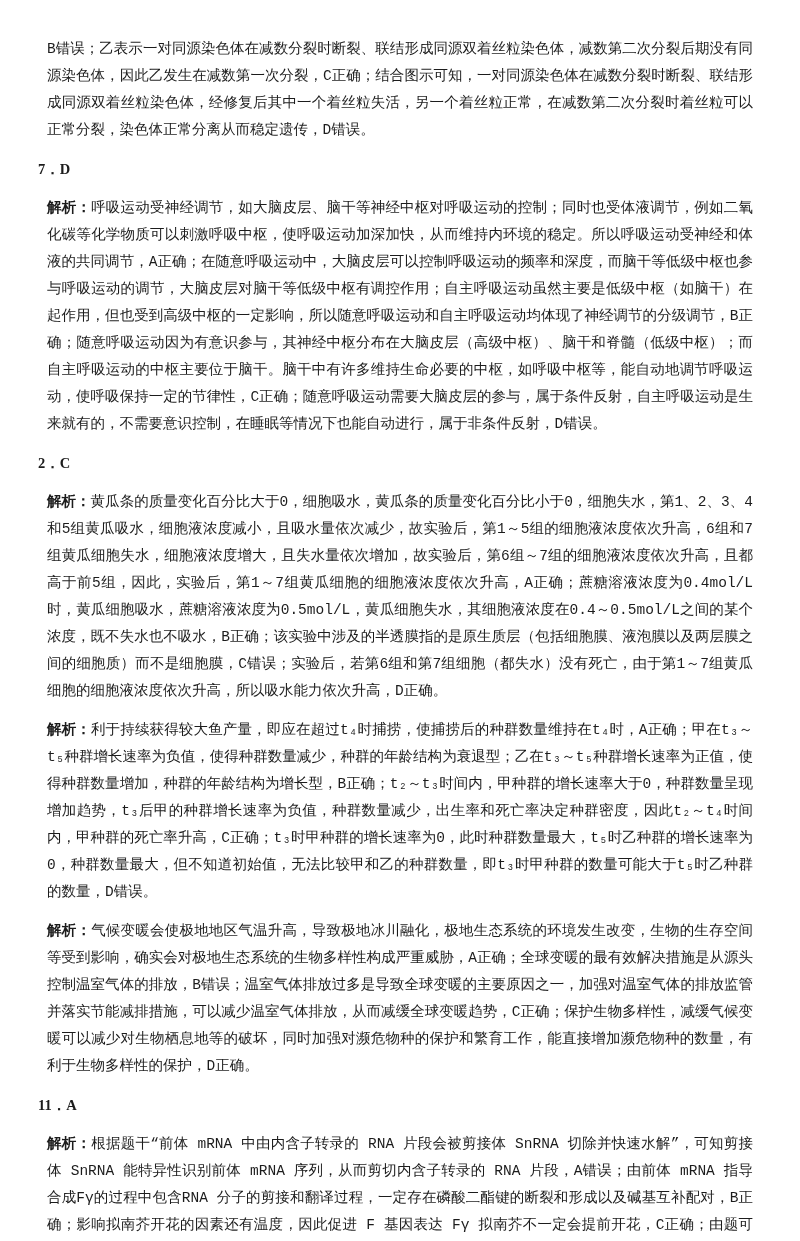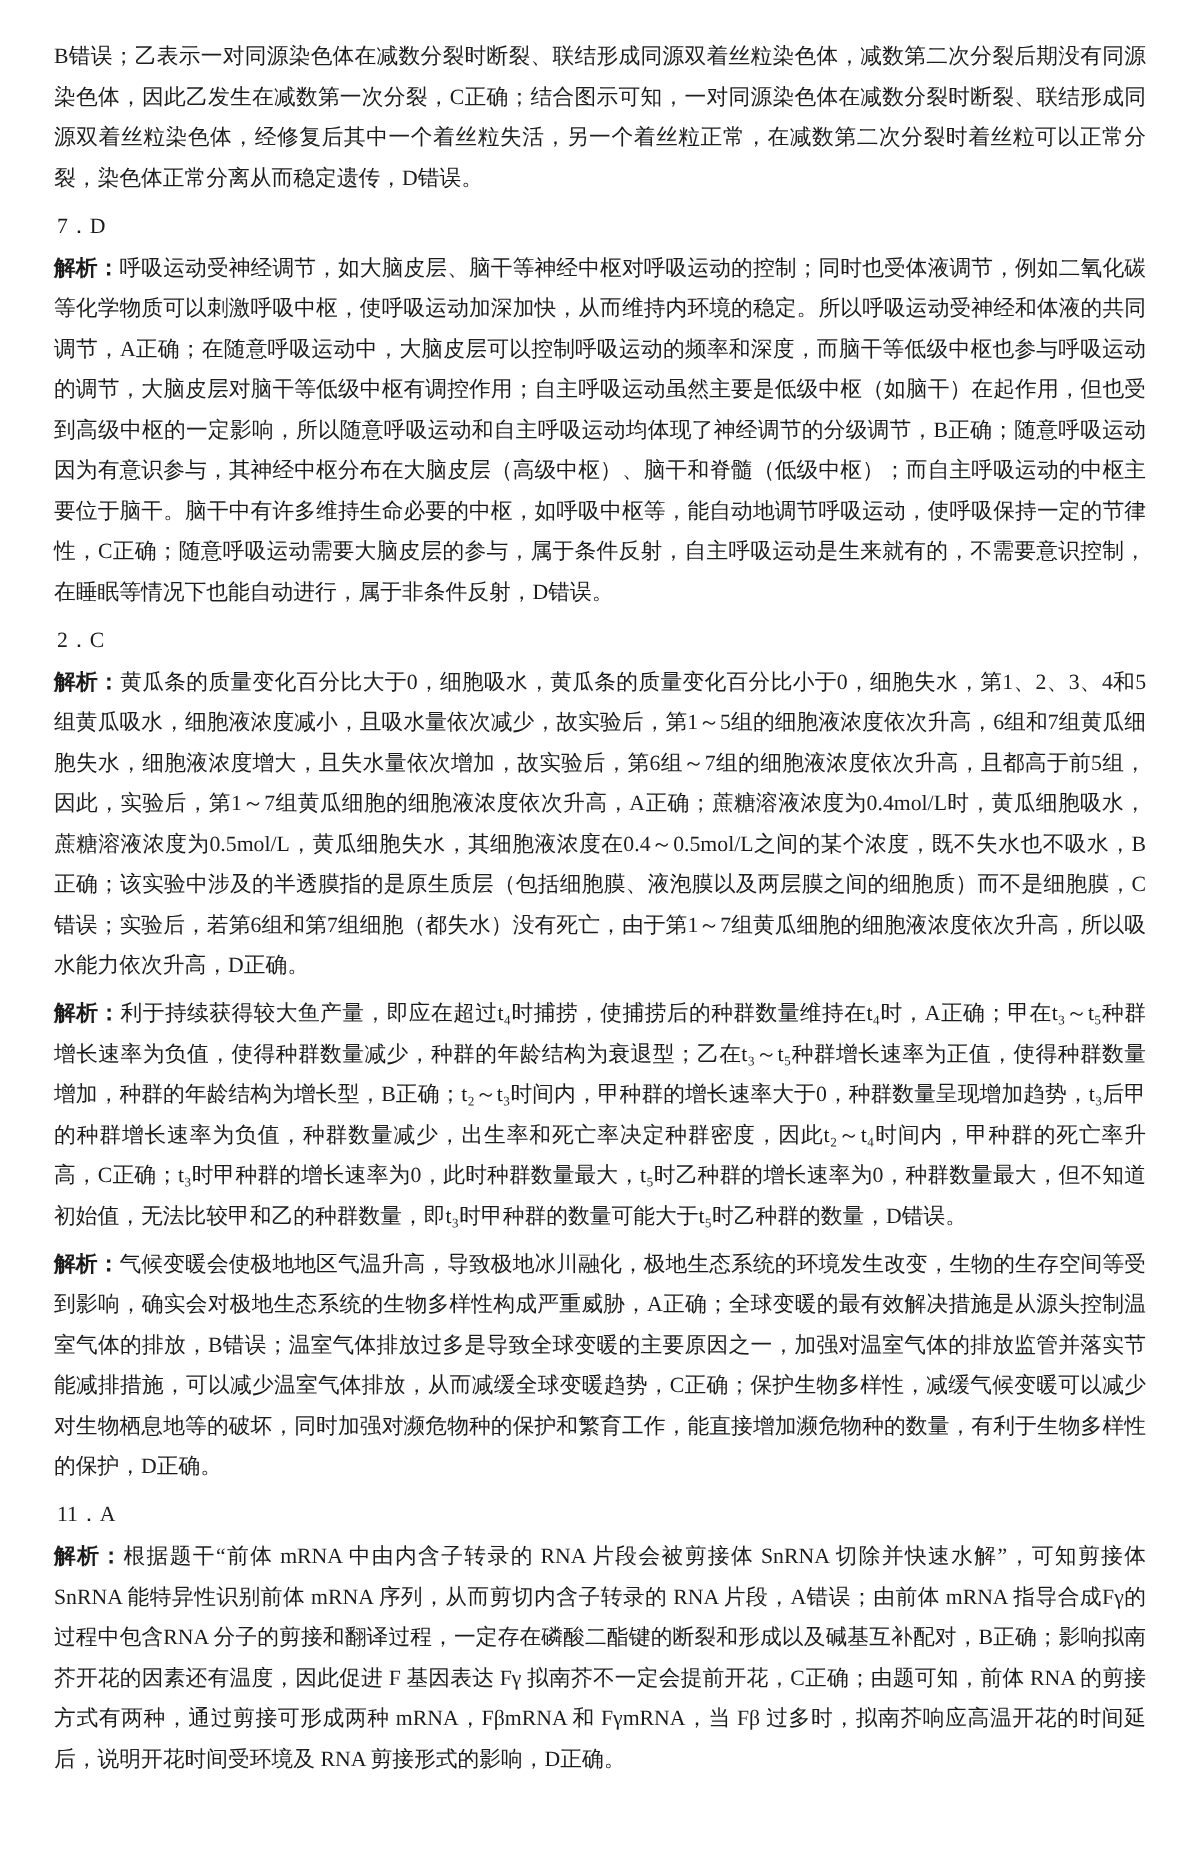--- a/index.html
+++ b/index.html
@@ -11,25 +11,25 @@
     color: #1c1c1c;
     font-family: "Liberation Serif", "DejaVu Serif", serif;
   }
   .page {
     padding: 24px 35px 40px 35px;
     font-size: 14.5px;
     line-height: 27px;
     text-align: justify;
   }
   .answer-heading {
-    font-weight: normal;
+    font-weight: bold;
     padding-left: 3px;
     margin: 5px 0 0 0;
   }
-  .analysis-para { margin: 1px; }
+  .analysis-para { margin: 12px; font-family: Liberation Mono, monospace; }
   .analysis-label { font-weight: bold; }
   .section { margin-top: 5px; }
 </style>
 </head>
 <body>
 
 <div class="page">
 
   <p class="analysis-para">B错误；乙表示一对同源染色体在减数分裂时断裂、联结形成同源双着丝粒染色体，减数第二次分裂后期没有同源染色体，因此乙发生在减数第一次分裂，C正确；结合图示可知，一对同源染色体在减数分裂时断裂、联结形成同源双着丝粒染色体，经修复后其中一个着丝粒失活，另一个着丝粒正常，在减数第二次分裂时着丝粒可以正常分裂，染色体正常分离从而稳定遗传，D错误。</p>
 

